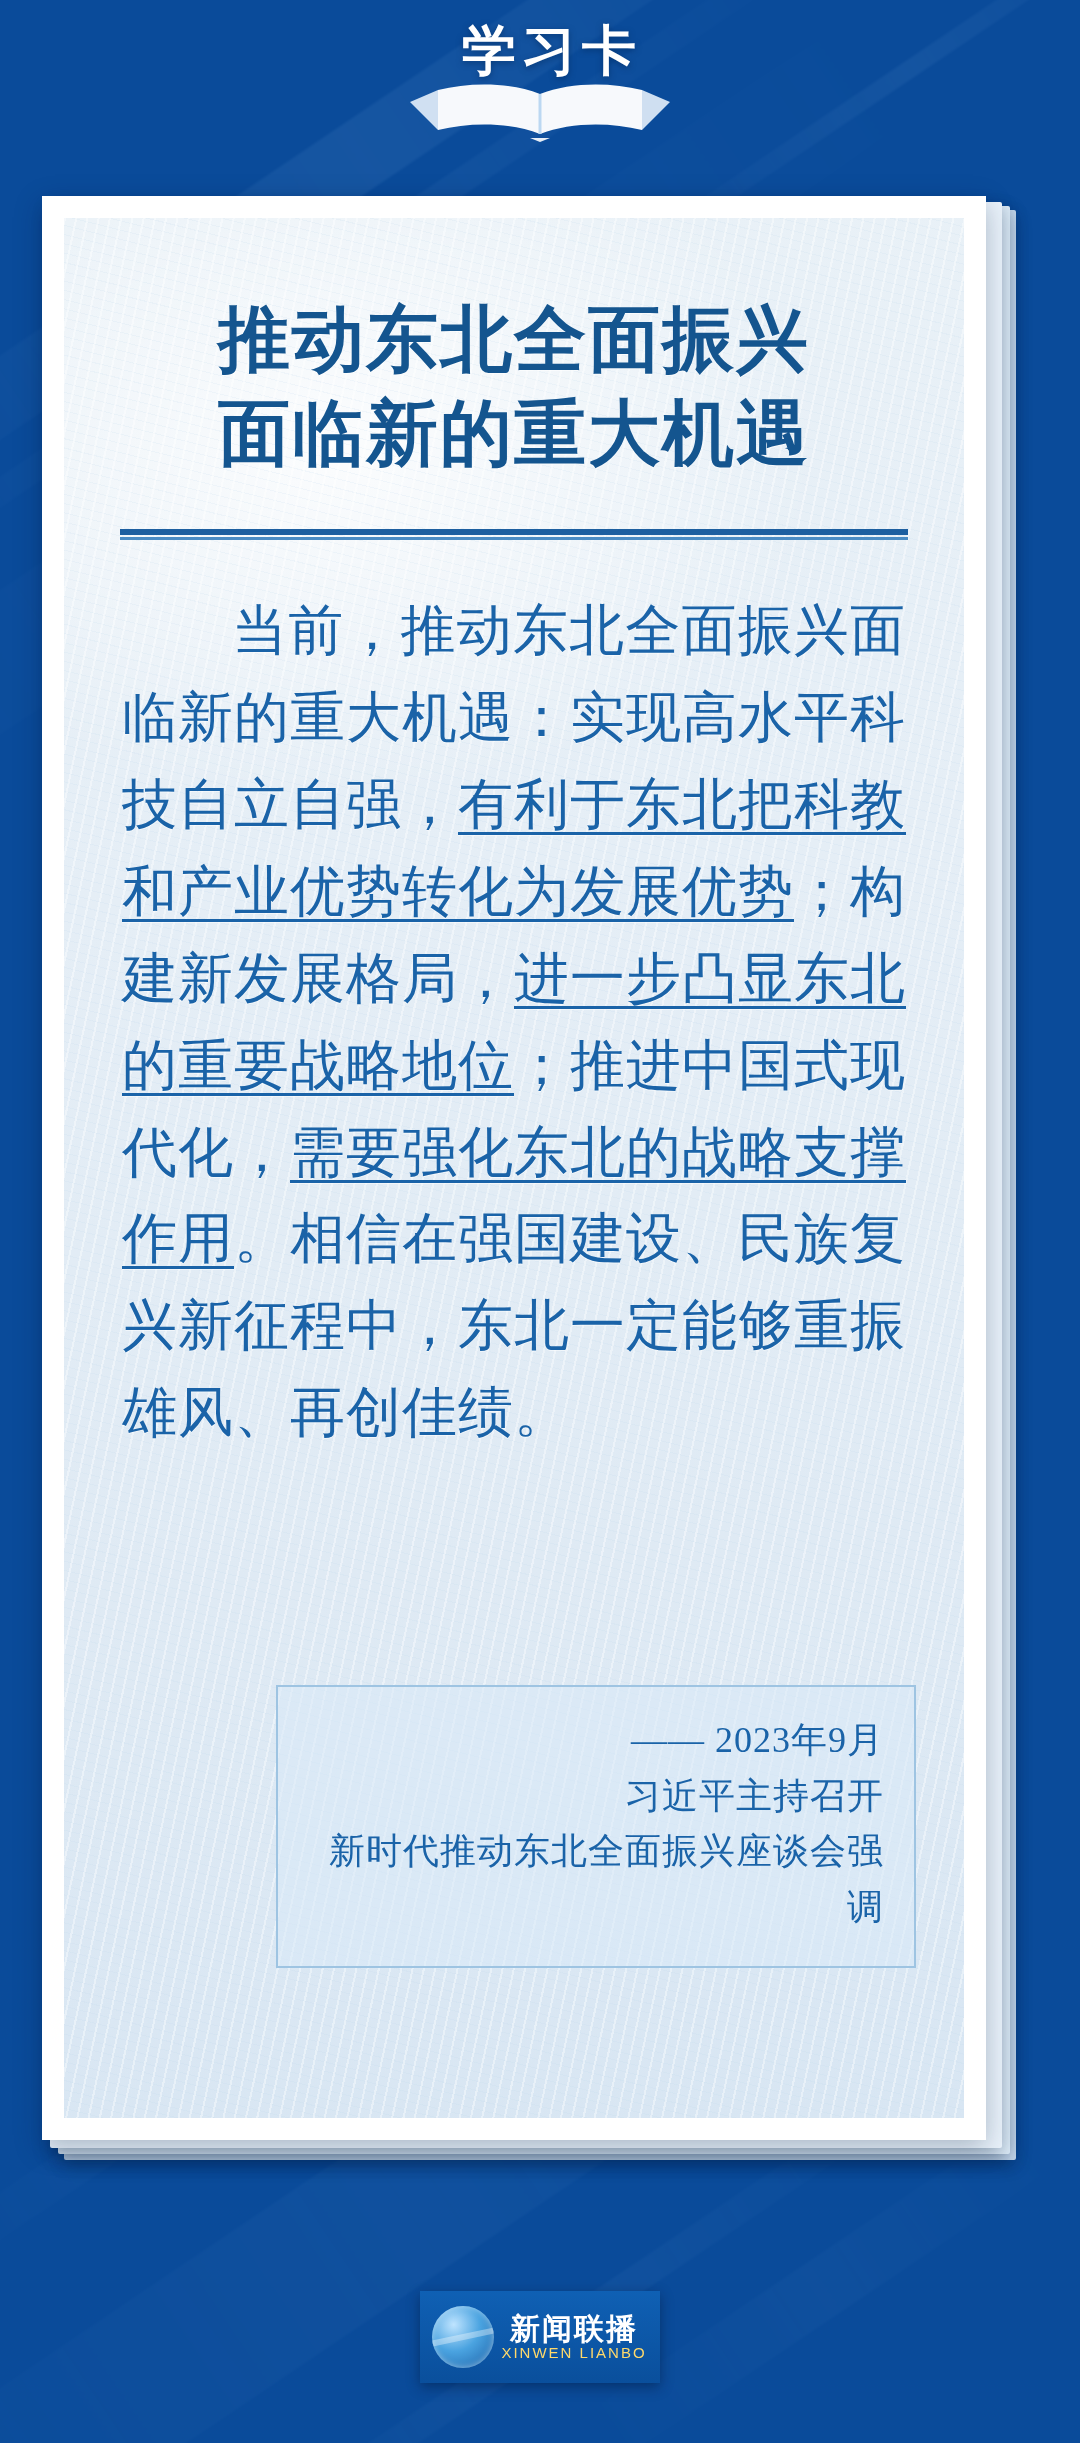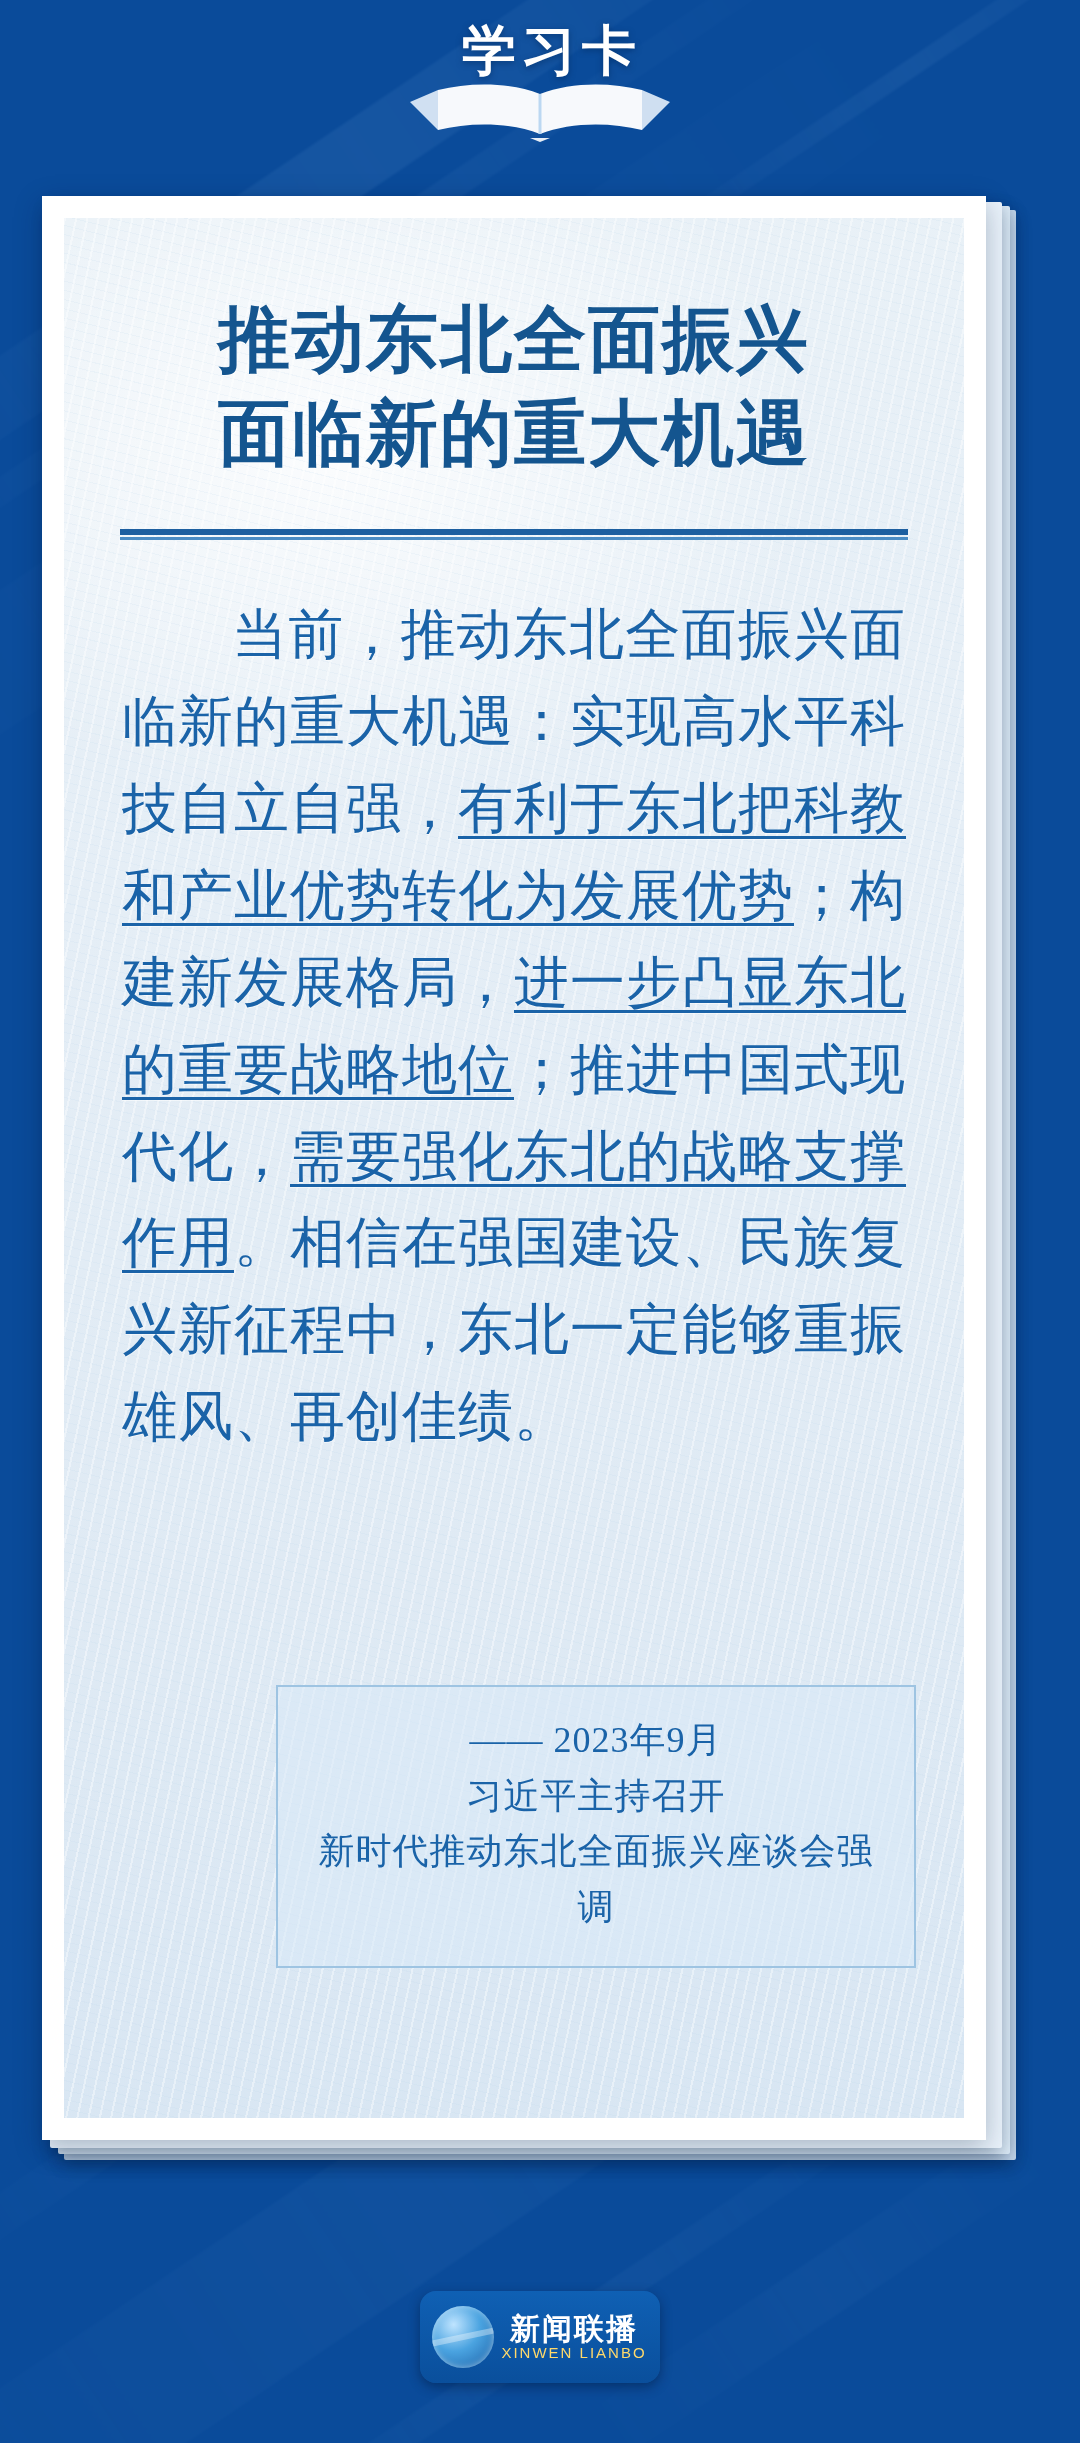--- a/index.html
+++ b/index.html
@@ -149,21 +149,21 @@
   }
   .rule .r-bot {
     position: absolute; left: 0; top: 8px; width: 100%; height: 3px;
     background: #4b8cc4;
   }
 
   .body-text {
     position: relative;
     margin: 52px 58px 0 58px;
     color: #1a63a8;
-    font-family: Liberation Serif, serif;
+    font-family: Liberation Mono, monospace;
     font-size: 55px;
     line-height: 1.58;
     letter-spacing: 1px;
     text-align: justify;
     text-justify: inter-character;
     text-indent: 110px;
     text-shadow: 0 1px 0 rgba(255,255,255,0.55);
   }
   .body-text .u {
     text-decoration: underline;
@@ -173,39 +173,39 @@
 
   .attribution {
     position: absolute;
     right: 48px;
     bottom: 150px;
     width: 640px;
     border: 2px solid #9ec4e2;
     background: rgba(216,233,248,0.55);
     padding: 26px 30px 30px 30px;
     box-sizing: border-box;
-    text-align: center;
+    text-align: right;
     color: #1a63a8;
     font-family: "Liberation Serif", "DejaVu Serif", serif;
     font-size: 36px;
     line-height: 1.55;
     letter-spacing: 1px;
   }
   .attribution .ln { display: block; }
 
   
   .footer-badge {
     position: absolute;
     left: 50%;
     transform: translateX(-50%);
     bottom: 60px;
     width: 240px;
     height: 92px;
     background: linear-gradient(180deg, #0f60b4 0%, #0a4f9c 100%);
-    border-radius: 16px;
+    border-radius: 0;
     box-shadow: 0 4px 12px rgba(0,20,50,0.45);
     display: flex;
     align-items: center;
     padding: 0 12px;
     box-sizing: border-box;
   }
   .globe {
     width: 62px; height: 62px;
     border-radius: 50%;
     background:

